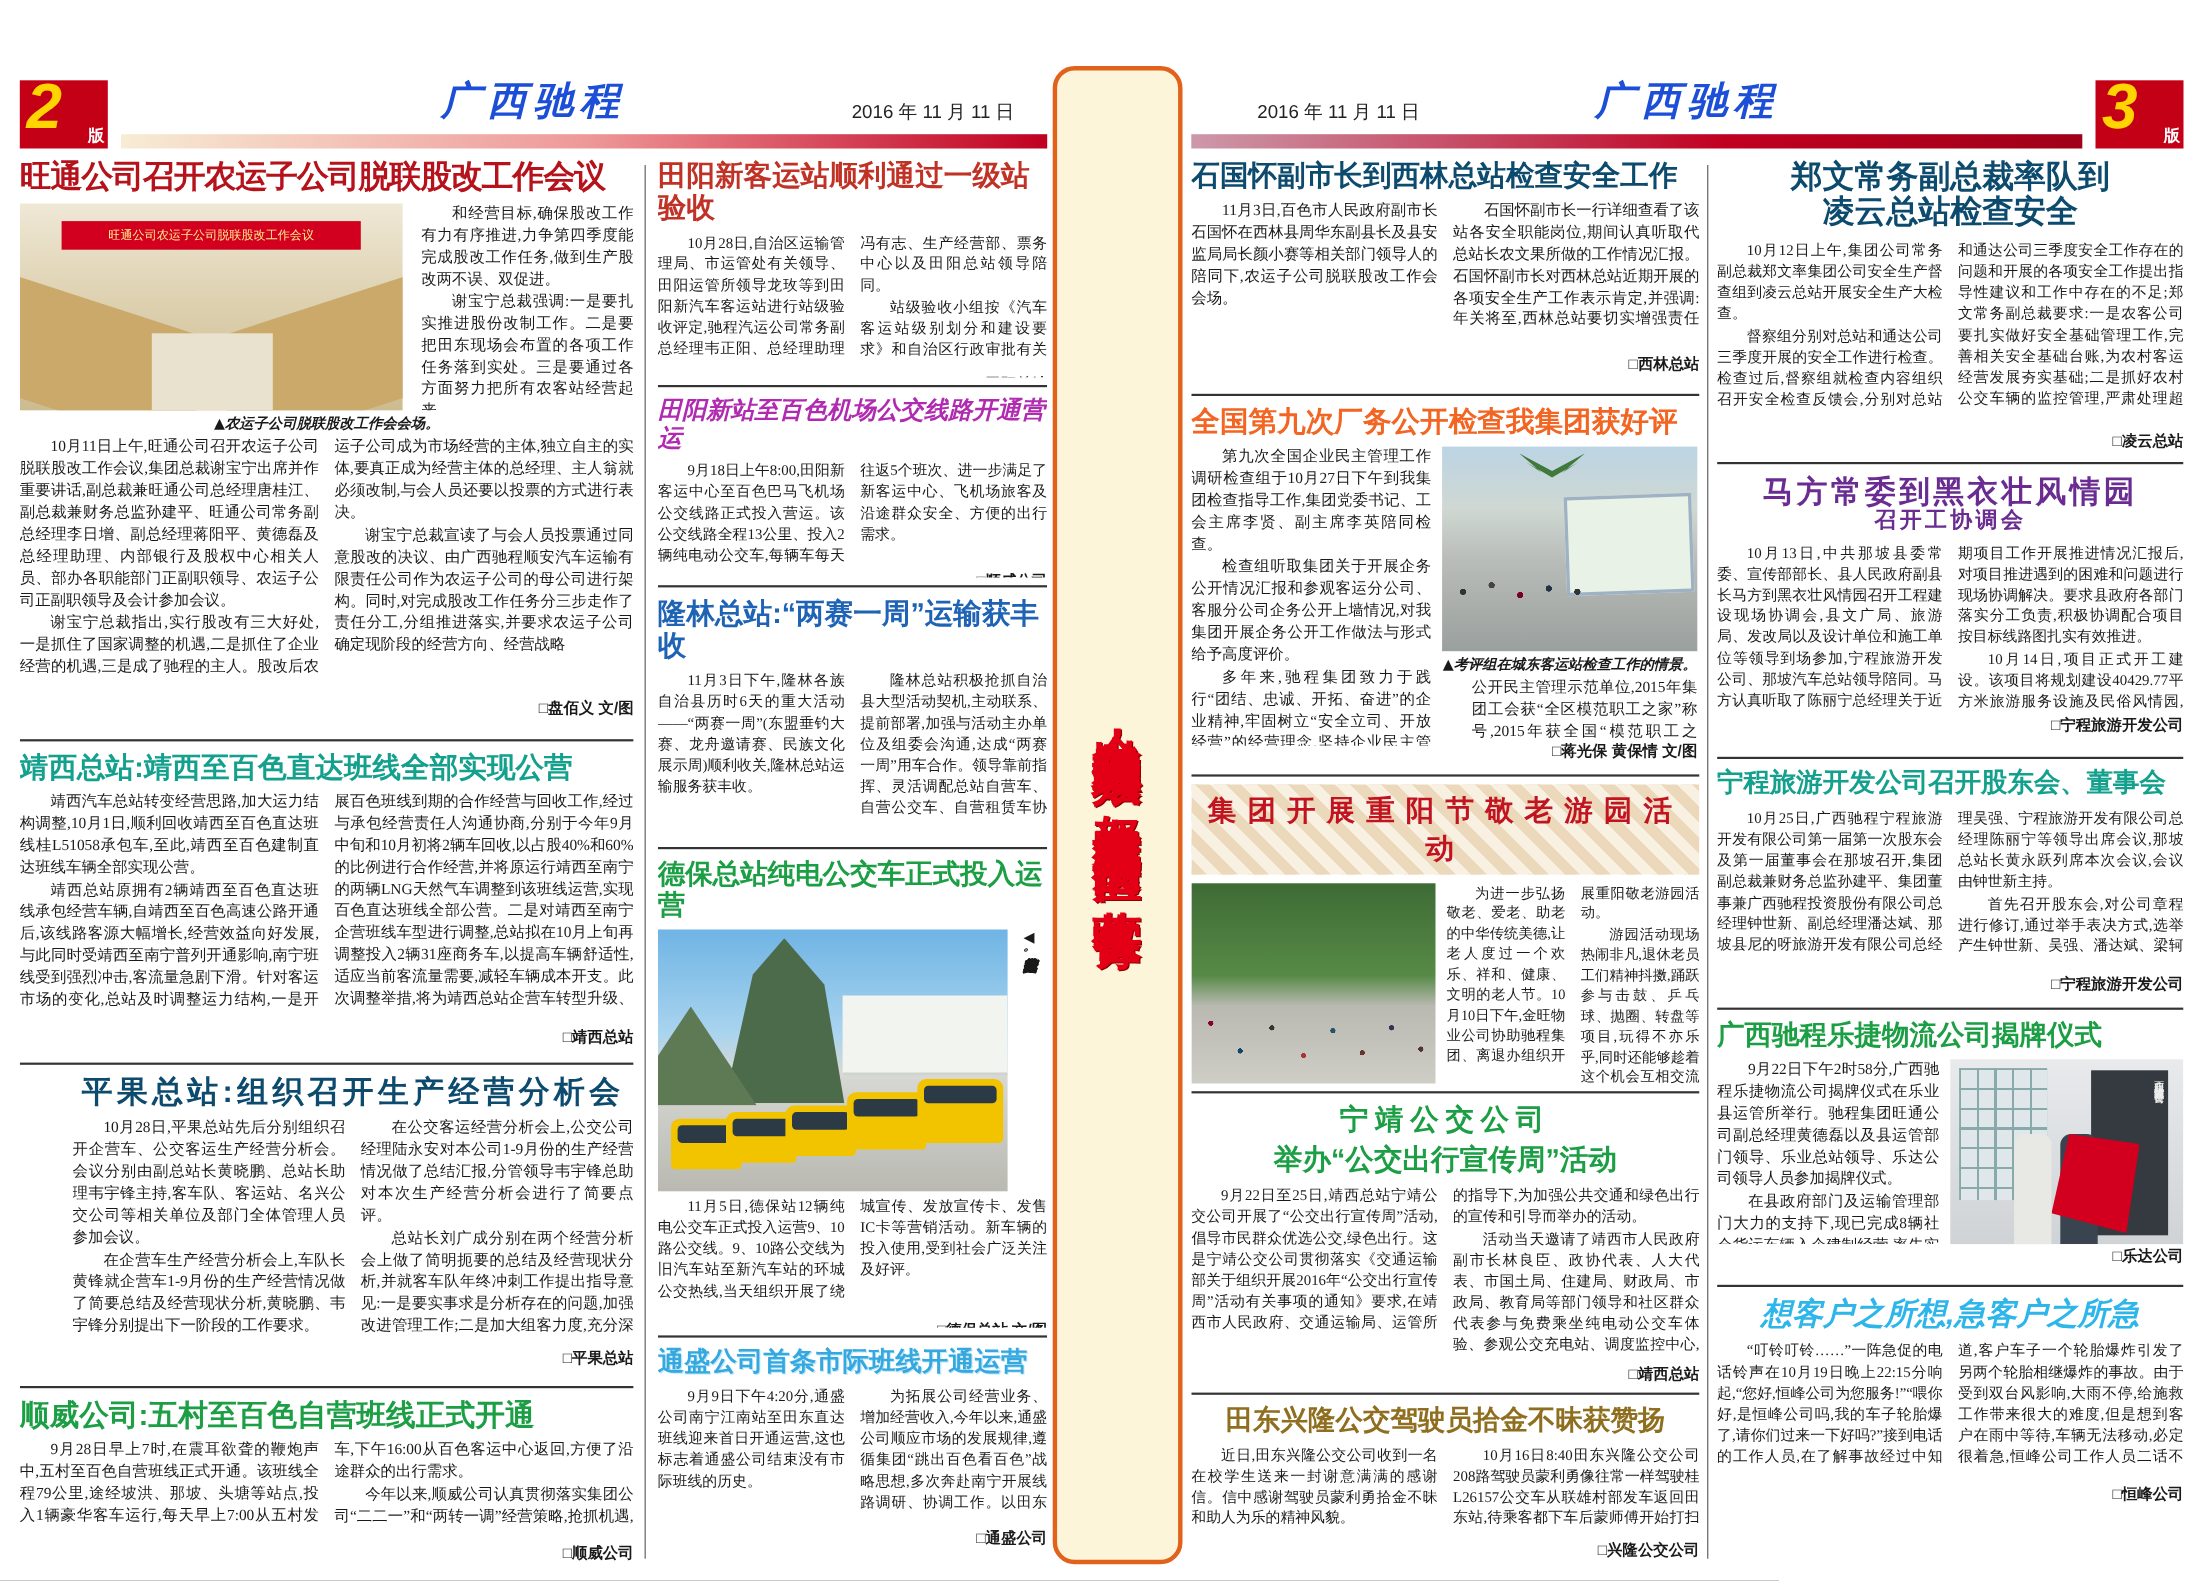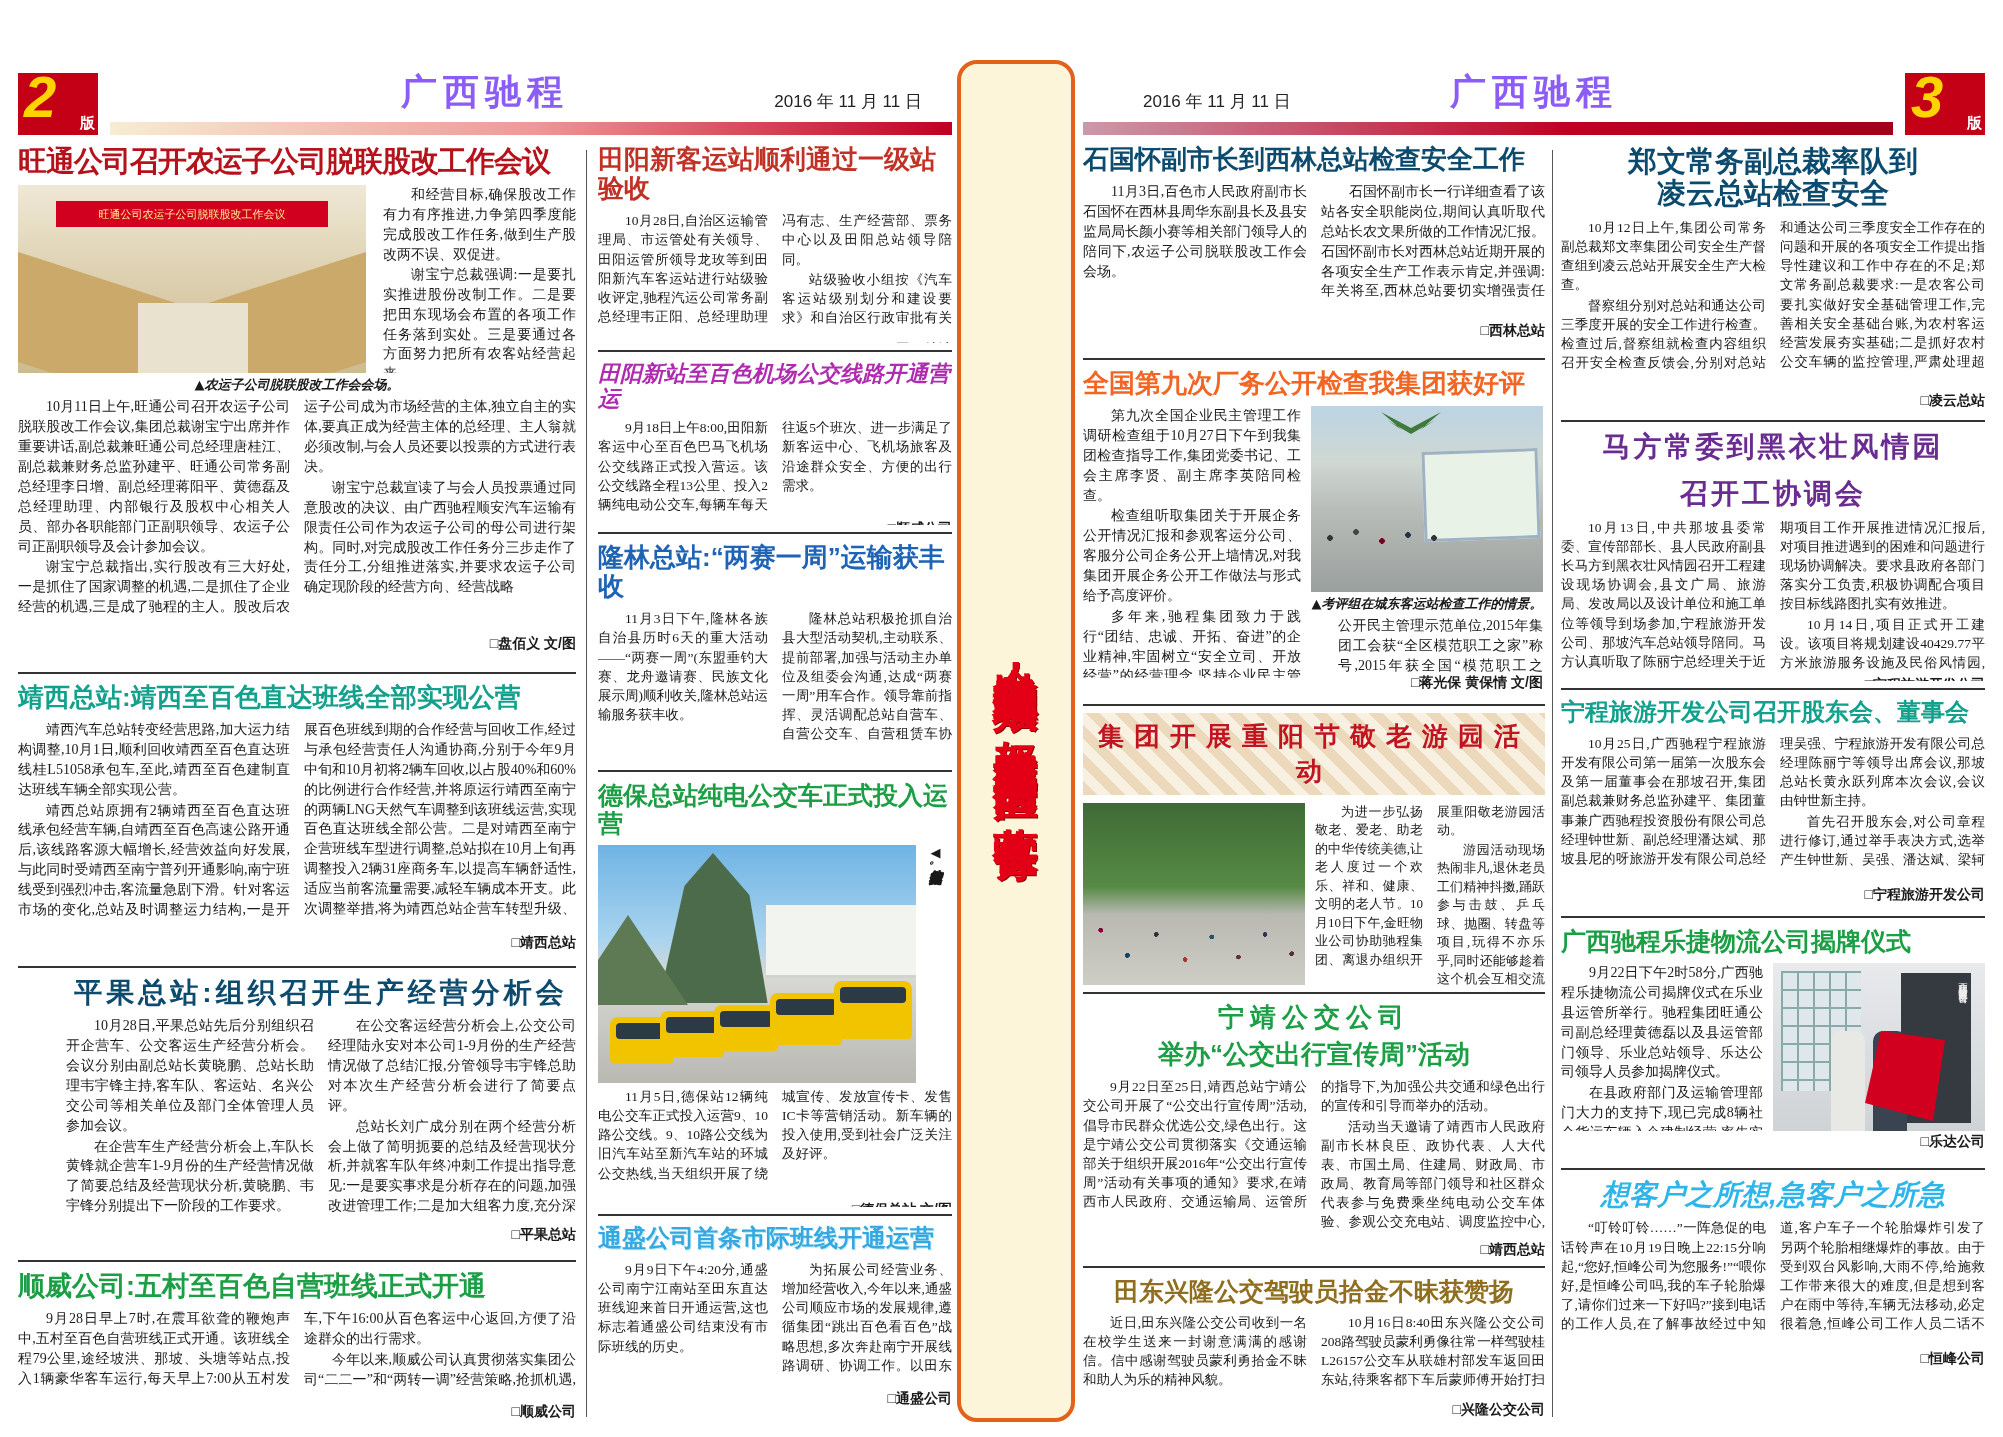--- a/index.html
+++ b/index.html
@@ -8,22 +8,22 @@
   
   .pg-header{position:absolute;top:55px;height:80px;}
   .hdr-left{left:18px;width:934px;}
   .hdr-right{left:1083px;width:902px;}
   .page-badge{position:absolute;bottom:0;width:80px;height:62px;background:#c40016;}
   .hdr-left .page-badge{left:0;}
   .hdr-right .page-badge{right:0;}
   .badge-num{position:absolute;left:6px;top:-10px;font-family:"Liberation Sans",sans-serif;
              font-weight:900;font-size:58px;color:#ffd400;font-style:italic;}
   .badge-ban{position:absolute;right:3px;bottom:2px;font-size:15px;color:#fff;font-weight:bold;}
-  .masthead{position:absolute;bottom:18px;left:0;right:0;text-align:center;color:#8b5cf6;
-            font-family:"DejaVu Serif",serif;font-size:36px;font-weight:bold;
+  .masthead{position:absolute;bottom:18px;left:0;right:0;text-align:center;color:#1d4ed8;
+            font-family:"DejaVu Serif",serif;font-size:36px;font-weight:bold;font-style:italic;
             letter-spacing:6px;}
   .hdr-date{position:absolute;bottom:22px;font-size:17px;color:#222;
             font-family:"Liberation Sans",sans-serif;}
   .hdr-left .hdr-date{right:30px;}
   .hdr-right .hdr-date{left:60px;}
   .hdr-bar{position:absolute;bottom:0;height:13px;background:linear-gradient(to right,#f7ecd4,#e99,#c00021);}
   .hdr-left .hdr-bar{left:92px;right:0;}
   .hdr-right .hdr-bar{left:0;right:92px;background:linear-gradient(to right,#c9a,#c00021 60%,#a00018);}
   
   .pagecol{position:absolute;top:143px;bottom:14px;overflow:hidden;}
@@ -375,21 +375,21 @@
           <p>10月12日上午,集团公司常务副总裁郑文率集团公司安全生产督查组到凌云总站开展安全生产大检查。</p>
           <p>督察组分别对总站和通达公司三季度开展的安全工作进行检查。检查过后,督察组就检查内容组织召开安全检查反馈会,分别对总站和通达公司三季度安全工作存在的问题和开展的各项安全工作提出指导性建议和工作中存在的不足;郑文常务副总裁要求:一是农客公司要扎实做好安全基础管理工作,完善相关安全基础台账,为农村客运经营发展夯实基础;二是抓好农村公交车辆的监控管理,严肃处理超载超员等违法违章行为,防止车辆超载超员运行;三是做好GPS终端升级改造工作,所有再用的GPS终端都要符合国家标准、交通部标准要求,同时要充分运用GPS监控系统强化车辆运行动态的监管;四是加强秋冬季行车、治安、消防、安全管理工作,确保四季度安全平稳。</p>
         </div>
       <div class="byline">□凌云总站</div>
     </section>
 
     <hr class="rule">
 
     <section class="article" style="height:252px;">
       <h2 class="hl c-purple hl-c" style="font-size:28px;letter-spacing:3px;margin-bottom:0;">马方常委到黑衣壮风情园</h2>
-      <h2 class="hl c-purple hl-c" style="font-size:28px;letter-spacing:3px;margin-top:16px;">召开工协调会</h2>
+      <h2 class="hl c-purple hl-c" style="font-size:20px;letter-spacing:3px;margin-top:0;">召开工协调会</h2>
       <div class="body cols2" style="height:156px;font-size:13.5px;">
           <p>10月13日,中共那坡县委常委、宣传部部长、县人民政府副县长马方到黑衣壮风情园召开工程建设现场协调会,县文广局、旅游局、发改局以及设计单位和施工单位等领导到场参加,宁程旅游开发公司、那坡汽车总站领导陪同。马方认真听取了陈丽宁总经理关于近期项目工作开展推进情况汇报后,对项目推进遇到的困难和问题进行现场协调解决。要求县政府各部门落实分工负责,积极协调配合项目按目标线路图扎实有效推进。</p>
           <p>10月14日,项目正式开工建设。该项目将规划建设40429.77平方米旅游服务设施及民俗风情园,项目总投资25032万元,总占地面积238.8亩。建设内容包含黑衣壮风情街、那坡县黑衣壮歌剧院、博物馆、舞台、文化广场、黑衣壮村落、体验中心、特色小舍、养生园等。</p>
         </div>
       <div class="byline">□宁程旅游开发公司</div>
     </section>
 
     <hr class="rule">
 
     <section class="article" style="height:212px;">

